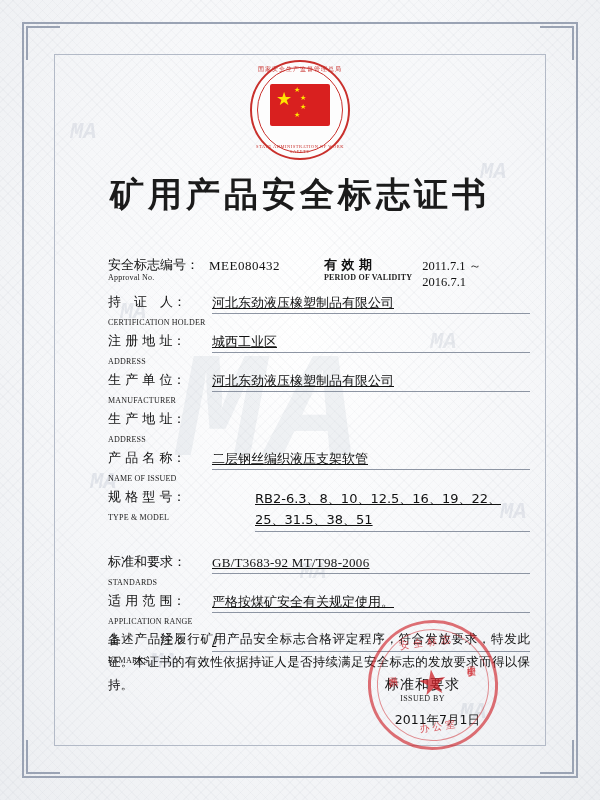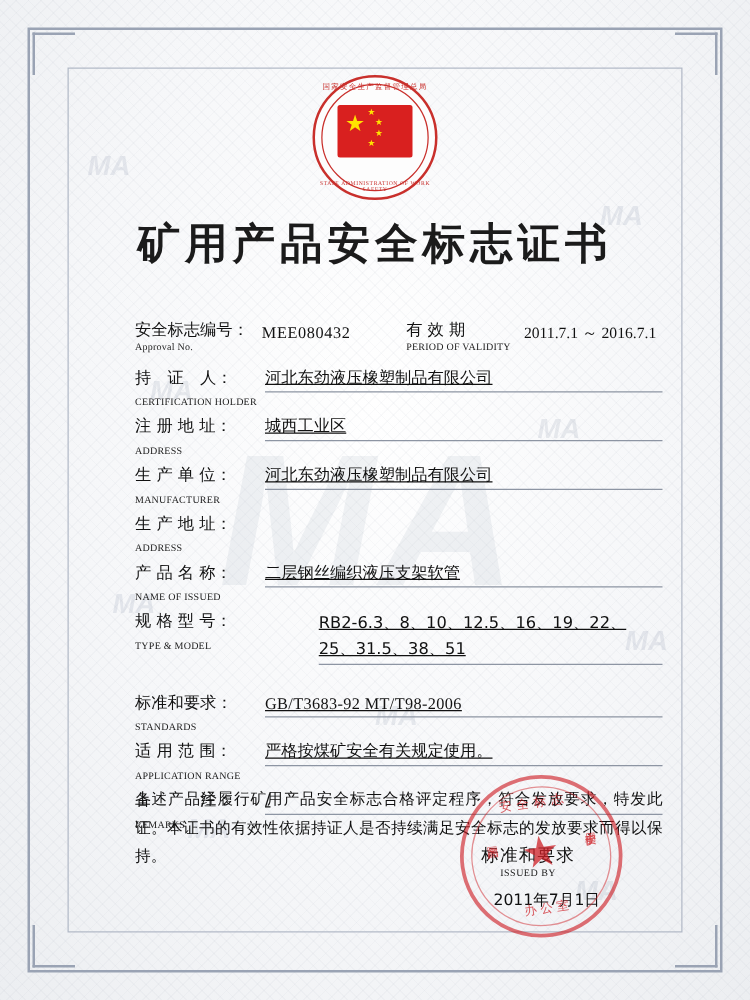--- a/index.html
+++ b/index.html
@@ -54,21 +54,21 @@
   }
   .corner-tl { left: 26px; top: 26px; border-right: none; border-bottom: none; }
   .corner-tr { right: 26px; top: 26px; border-left: none; border-bottom: none; }
   .corner-bl { left: 26px; bottom: 26px; border-right: none; border-top: none; }
   .corner-br { right: 26px; bottom: 26px; border-left: none; border-top: none; }
 
   
   .watermark {
     position: absolute;
     color: rgba(150,160,178,0.20);
-    font-family: Liberation Sans, sans-serif;
+    font-family: Liberation Mono, monospace;
     font-weight: bold;
     font-style: italic;
     pointer-events: none;
     user-select: none;
     text-align: right;
   }
   .wm-big {
     font-size: 150px;
     left: 175px;
     top: 330px;
@@ -155,21 +155,20 @@
   
   #approval-row {
     position: absolute;
     left: 108px;
     right: 75px;
     top: 258px;
     display: flex;
     align-items: flex-start;
     font-size: 13px;
     color: #111;
-    justify-content: space-between;
   }
   .lbl-block { line-height: 1.15; }
   .lbl-cn {
     font-size: 13px;
     color: #111;
     font-family: "DejaVu Sans", sans-serif;
     white-space: nowrap;
   }
   .lbl-en {
     font-size: 8px;
@@ -178,21 +177,21 @@
     font-family: "Liberation Serif", serif;
     white-space: nowrap;
   }
   #approval-no-value {
     margin-left: 10px;
     font-size: 13px;
     font-family: "Liberation Serif", serif;
     color: #111;
     letter-spacing: 0.5px;
   }
-  #validity-block { margin-left: 44px; }
+  #validity-block { margin-left: 44px; font-weight: bold; }
   #validity-value {
     margin-left: 10px;
     font-size: 12.5px;
     font-family: "Liberation Serif", serif;
     color: #111;
   }
 
   
   #fields {
     position: absolute;

